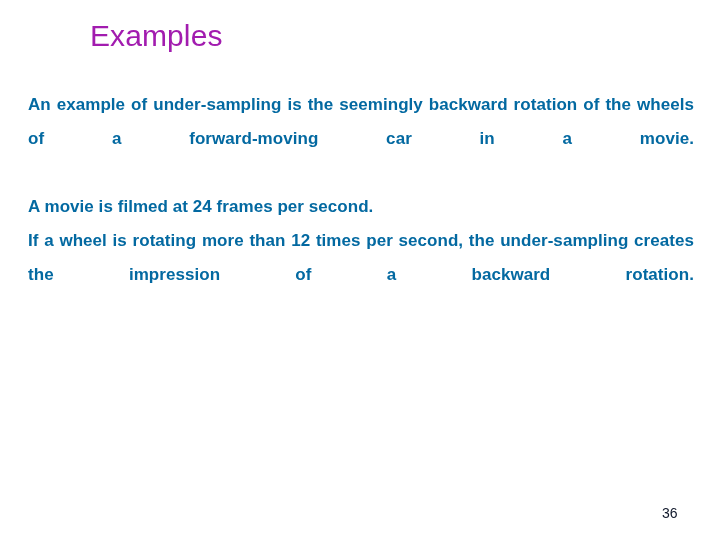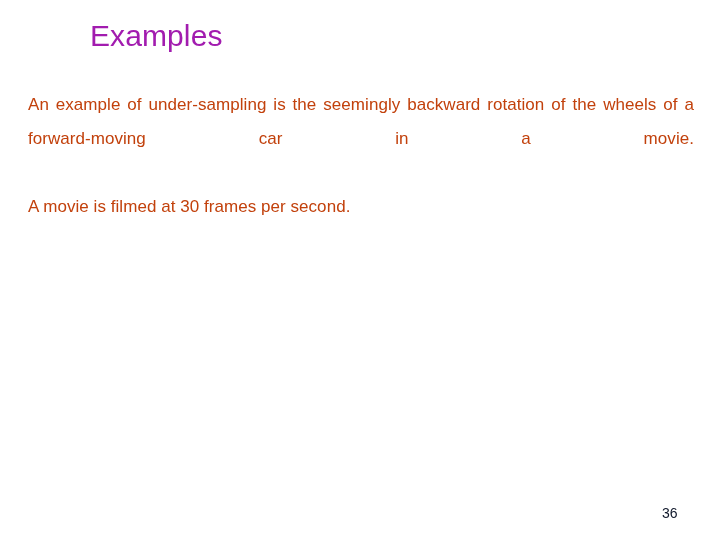--- a/index.html
+++ b/index.html
@@ -47,22 +47,22 @@
   #body-block-lower {
     position: absolute;
     left: 28px;
     top: 381px;
     width: 666px;
   }
 
   .para {
     font-size: 17px;
     line-height: 34px;
-    color: #c2410c;
-    font-weight: 400;
+    color: #0369a1;
+    font-weight: 700;
     margin: 0 0 0 0;
     text-align: justify;
     text-justify: inter-word;
     letter-spacing: 0.05px;
   }
 
   
   .para.single {
     text-align: left;
   }
@@ -95,21 +95,22 @@
 <body>
 
 <div id="slide">
 
   <div id="slide-title">Examples</div>
 
   <div id="body-block">
 
     <p class="para justify-all">An example of under-sampling is the seemingly backward rotation of the wheels of a forward-moving car in a movie.</p>
 
-    <p class="para single">A movie is filmed at 30 frames per second.</p>
+    <p class="para single">A movie is filmed at 24 frames per second.</p>
 
+    <p class="para justify-all">If a wheel is rotating more than 12 times per second, the under-sampling creates the impression of a backward rotation.</p>
 
   </div>
 
 
   <div id="page-number">36</div>
 
 </div>
 
 </body></html>

